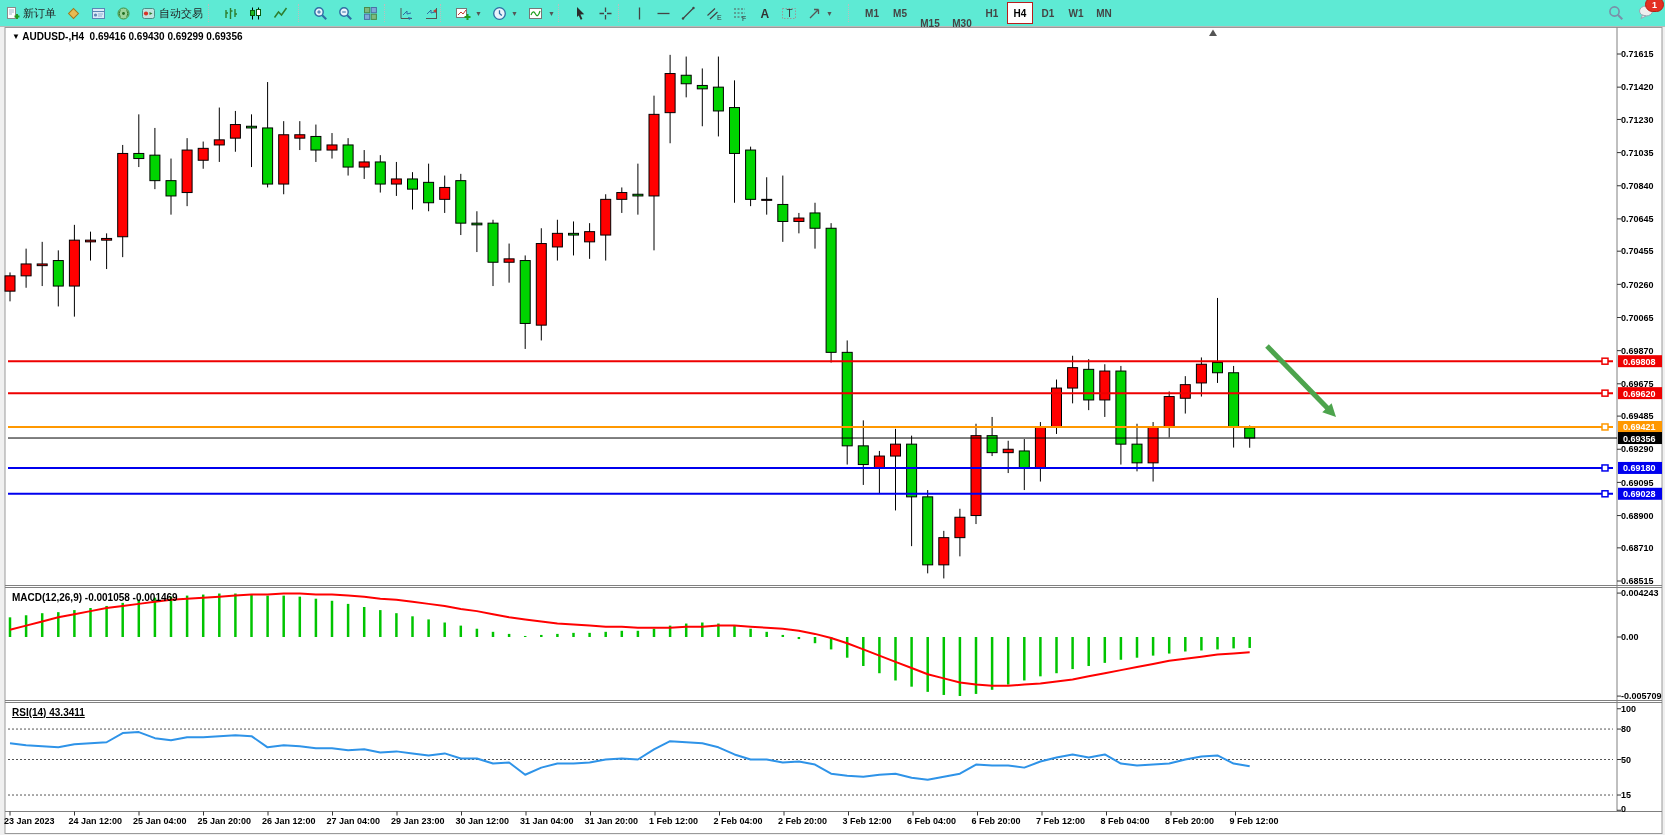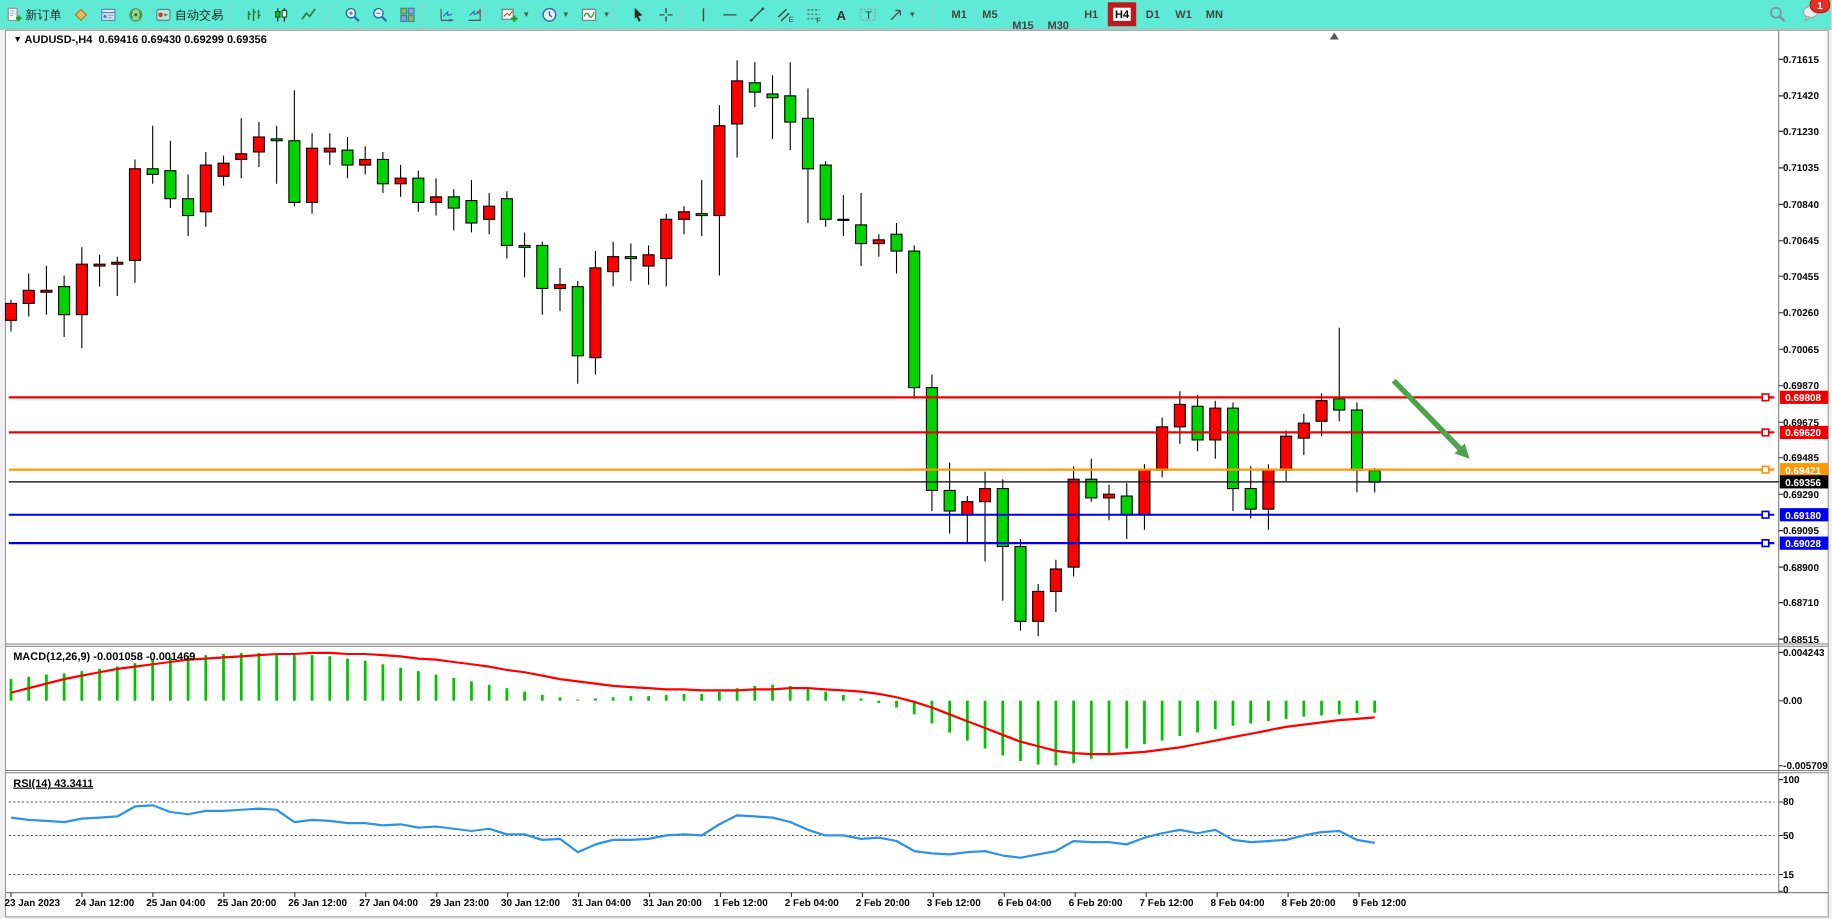--- a/index.html
+++ b/index.html
@@ -7,21 +7,21 @@
   .toolbar{position:absolute;left:0;top:0;width:1665px;height:26px;background:#5eead4;
     border-bottom:1px solid #B9B9B9;z-index:5;}
   .tb{position:absolute;top:1px;height:24px;display:flex;align-items:center;gap:2px;}
   .tb .sep{width:6px;height:18px;border-left:1px dotted #BDBDBD;margin:0 2px;}
   .tbtn{display:inline-flex;align-items:center;gap:3px;height:22px;padding:0 3px;
     border:1px solid transparent;background:transparent;font-family:"Liberation Sans",sans-serif;
     font-size:11px;color:#222;cursor:default;}
   .caret{font-size:7px;color:#555;margin-left:1px;}
   .tf{width:26px;justify-content:center;font-size:10px;font-weight:700;color:#444;}
   .tf.w{width:30px;margin-top:20px;}
-  .tf.active{background:#FFFFFF;border:5px solid #b91c1c;color:#000;}
+  .tf.active{background:#FFFFFF;border:1px solid #b91c1c;color:#000;}
   .right-icons{position:absolute;right:6px;top:1px;display:flex;align-items:center;gap:6px;}
   .chat-wrap{position:relative;}
   .badge{position:absolute;right:-5px;top:-4px;min-width:13px;height:13px;border-radius:8px;
     background:#E33022;color:#fff;font-size:9px;font-weight:700;display:flex;
     align-items:center;justify-content:center;padding:0 2px;border:1px solid #B71C12;}
   .pane-label{position:absolute;z-index:4;font-size:10px;font-weight:700;color:#000;white-space:pre;}
   #chart-svg{position:absolute;left:0;top:0;z-index:1;}
   svg text{font-family:"Liberation Sans",sans-serif;}
 </style>
 </head>

